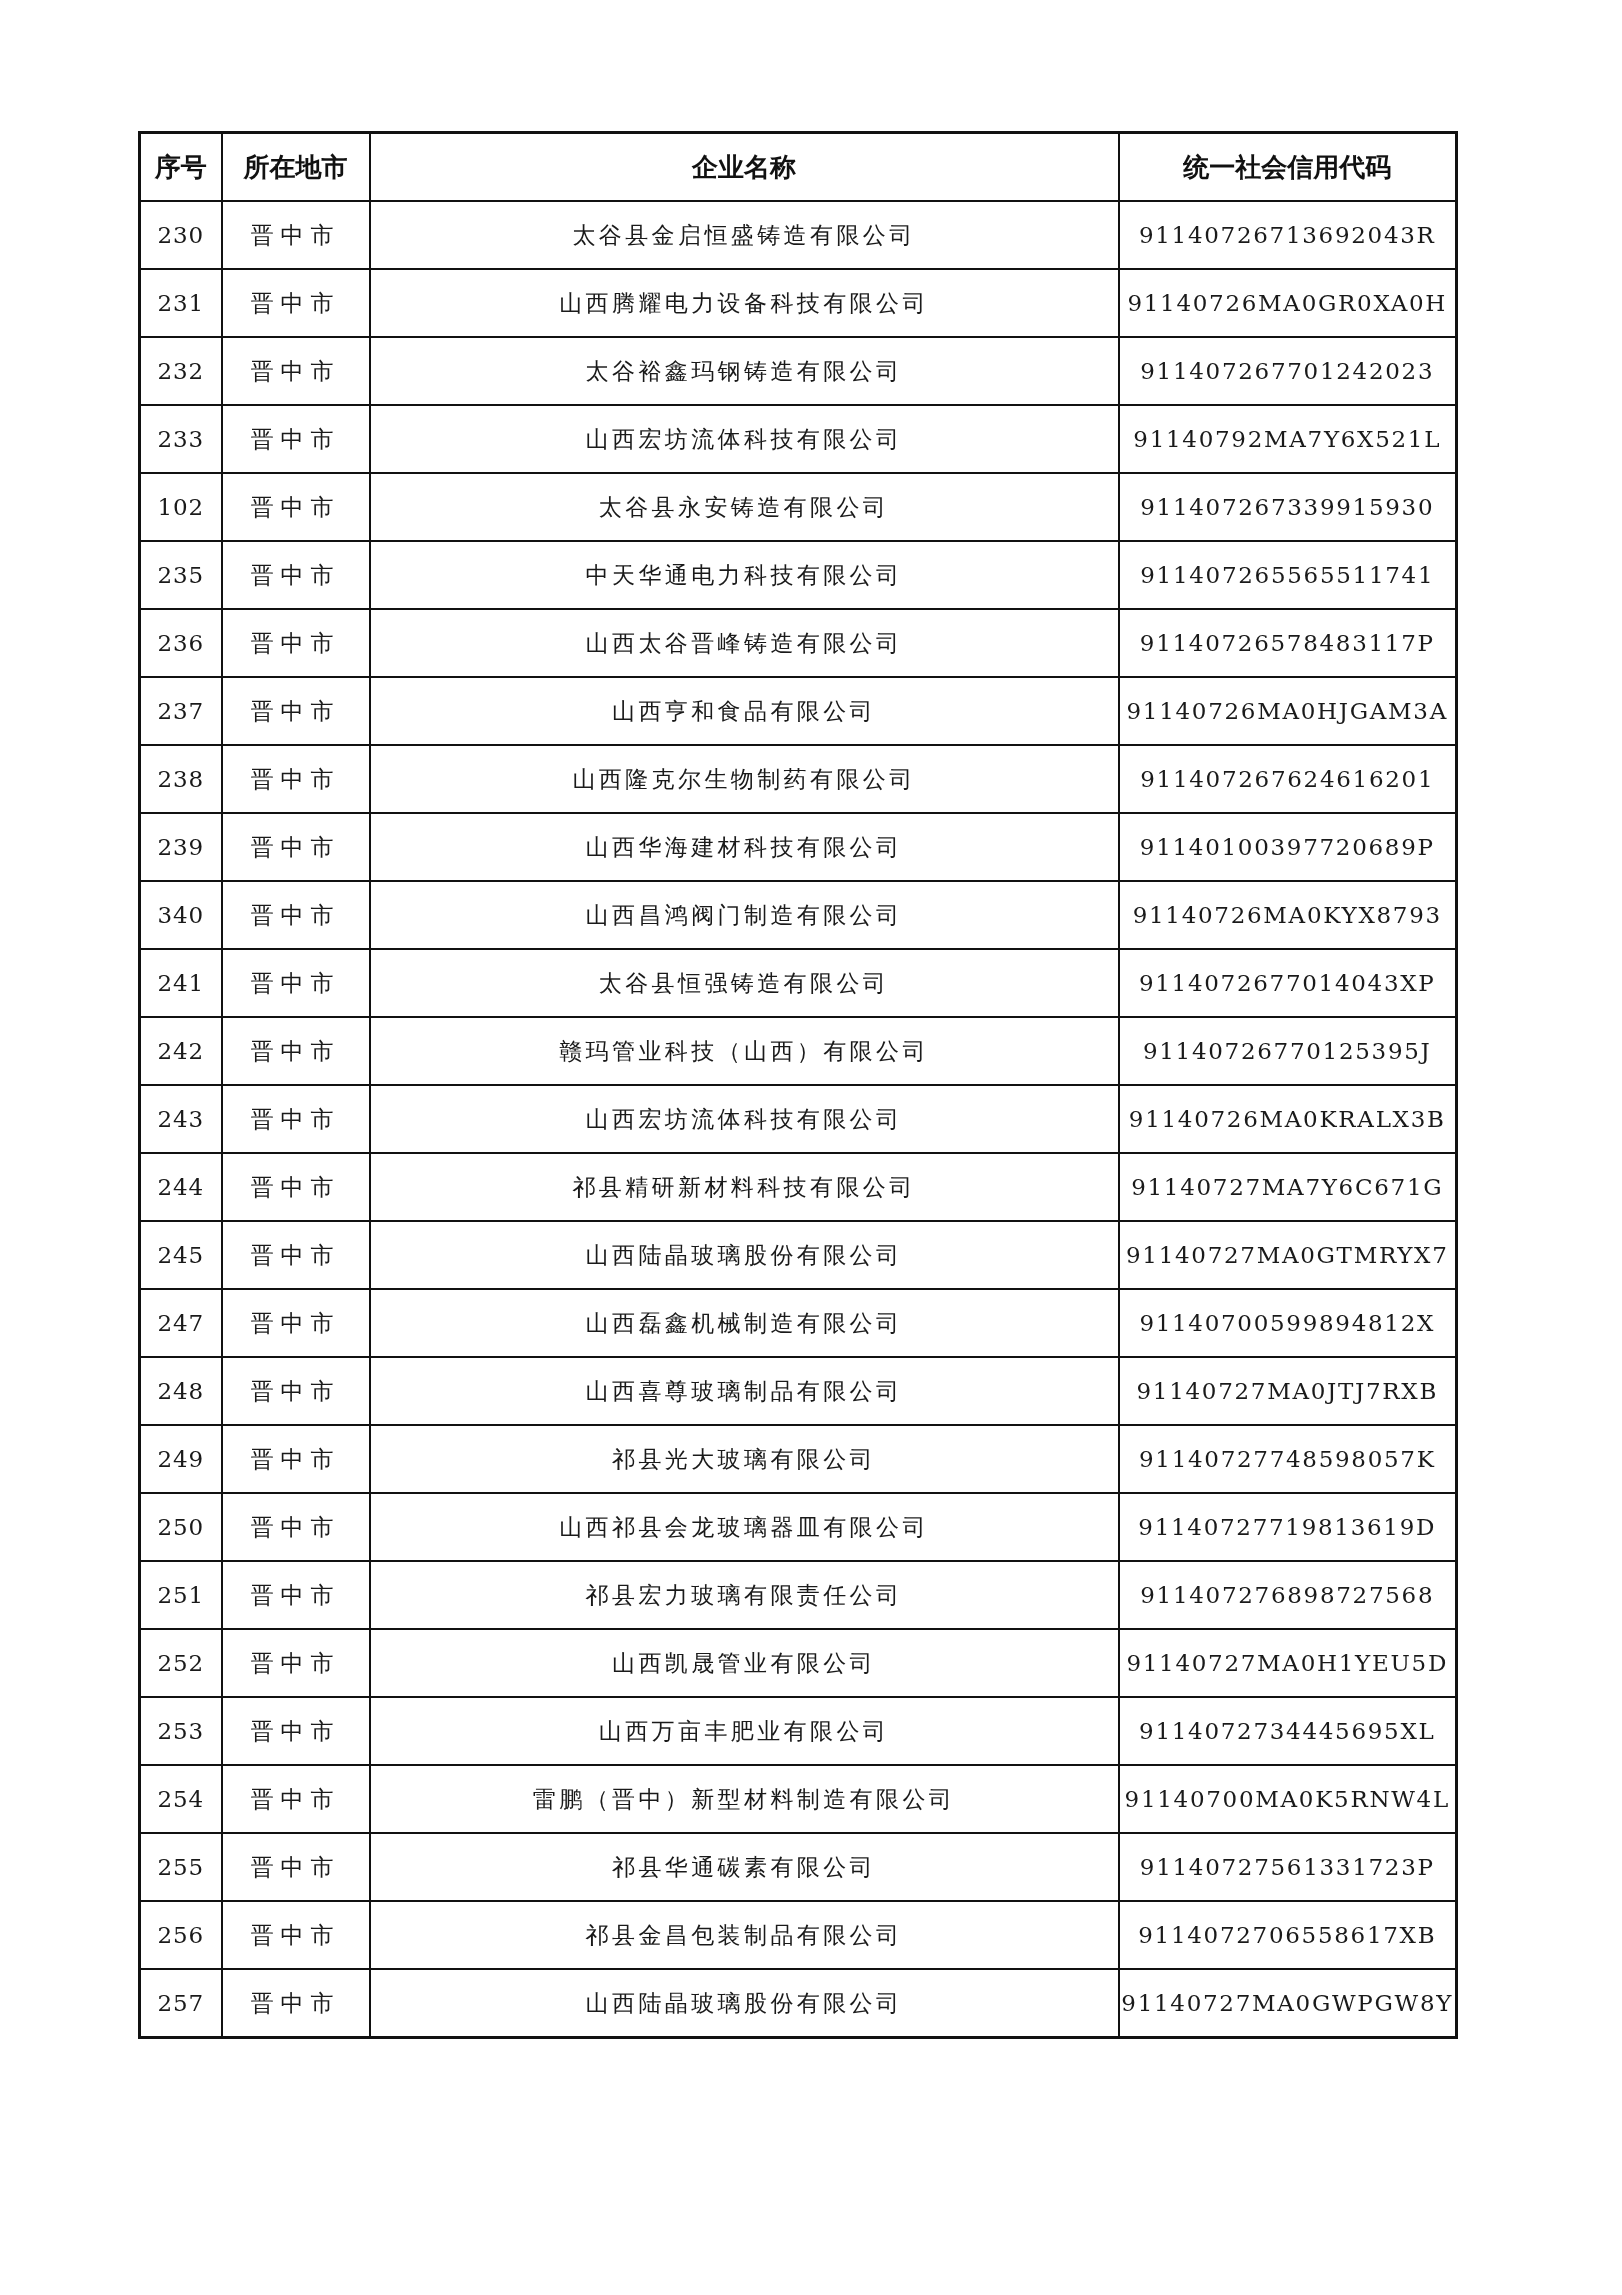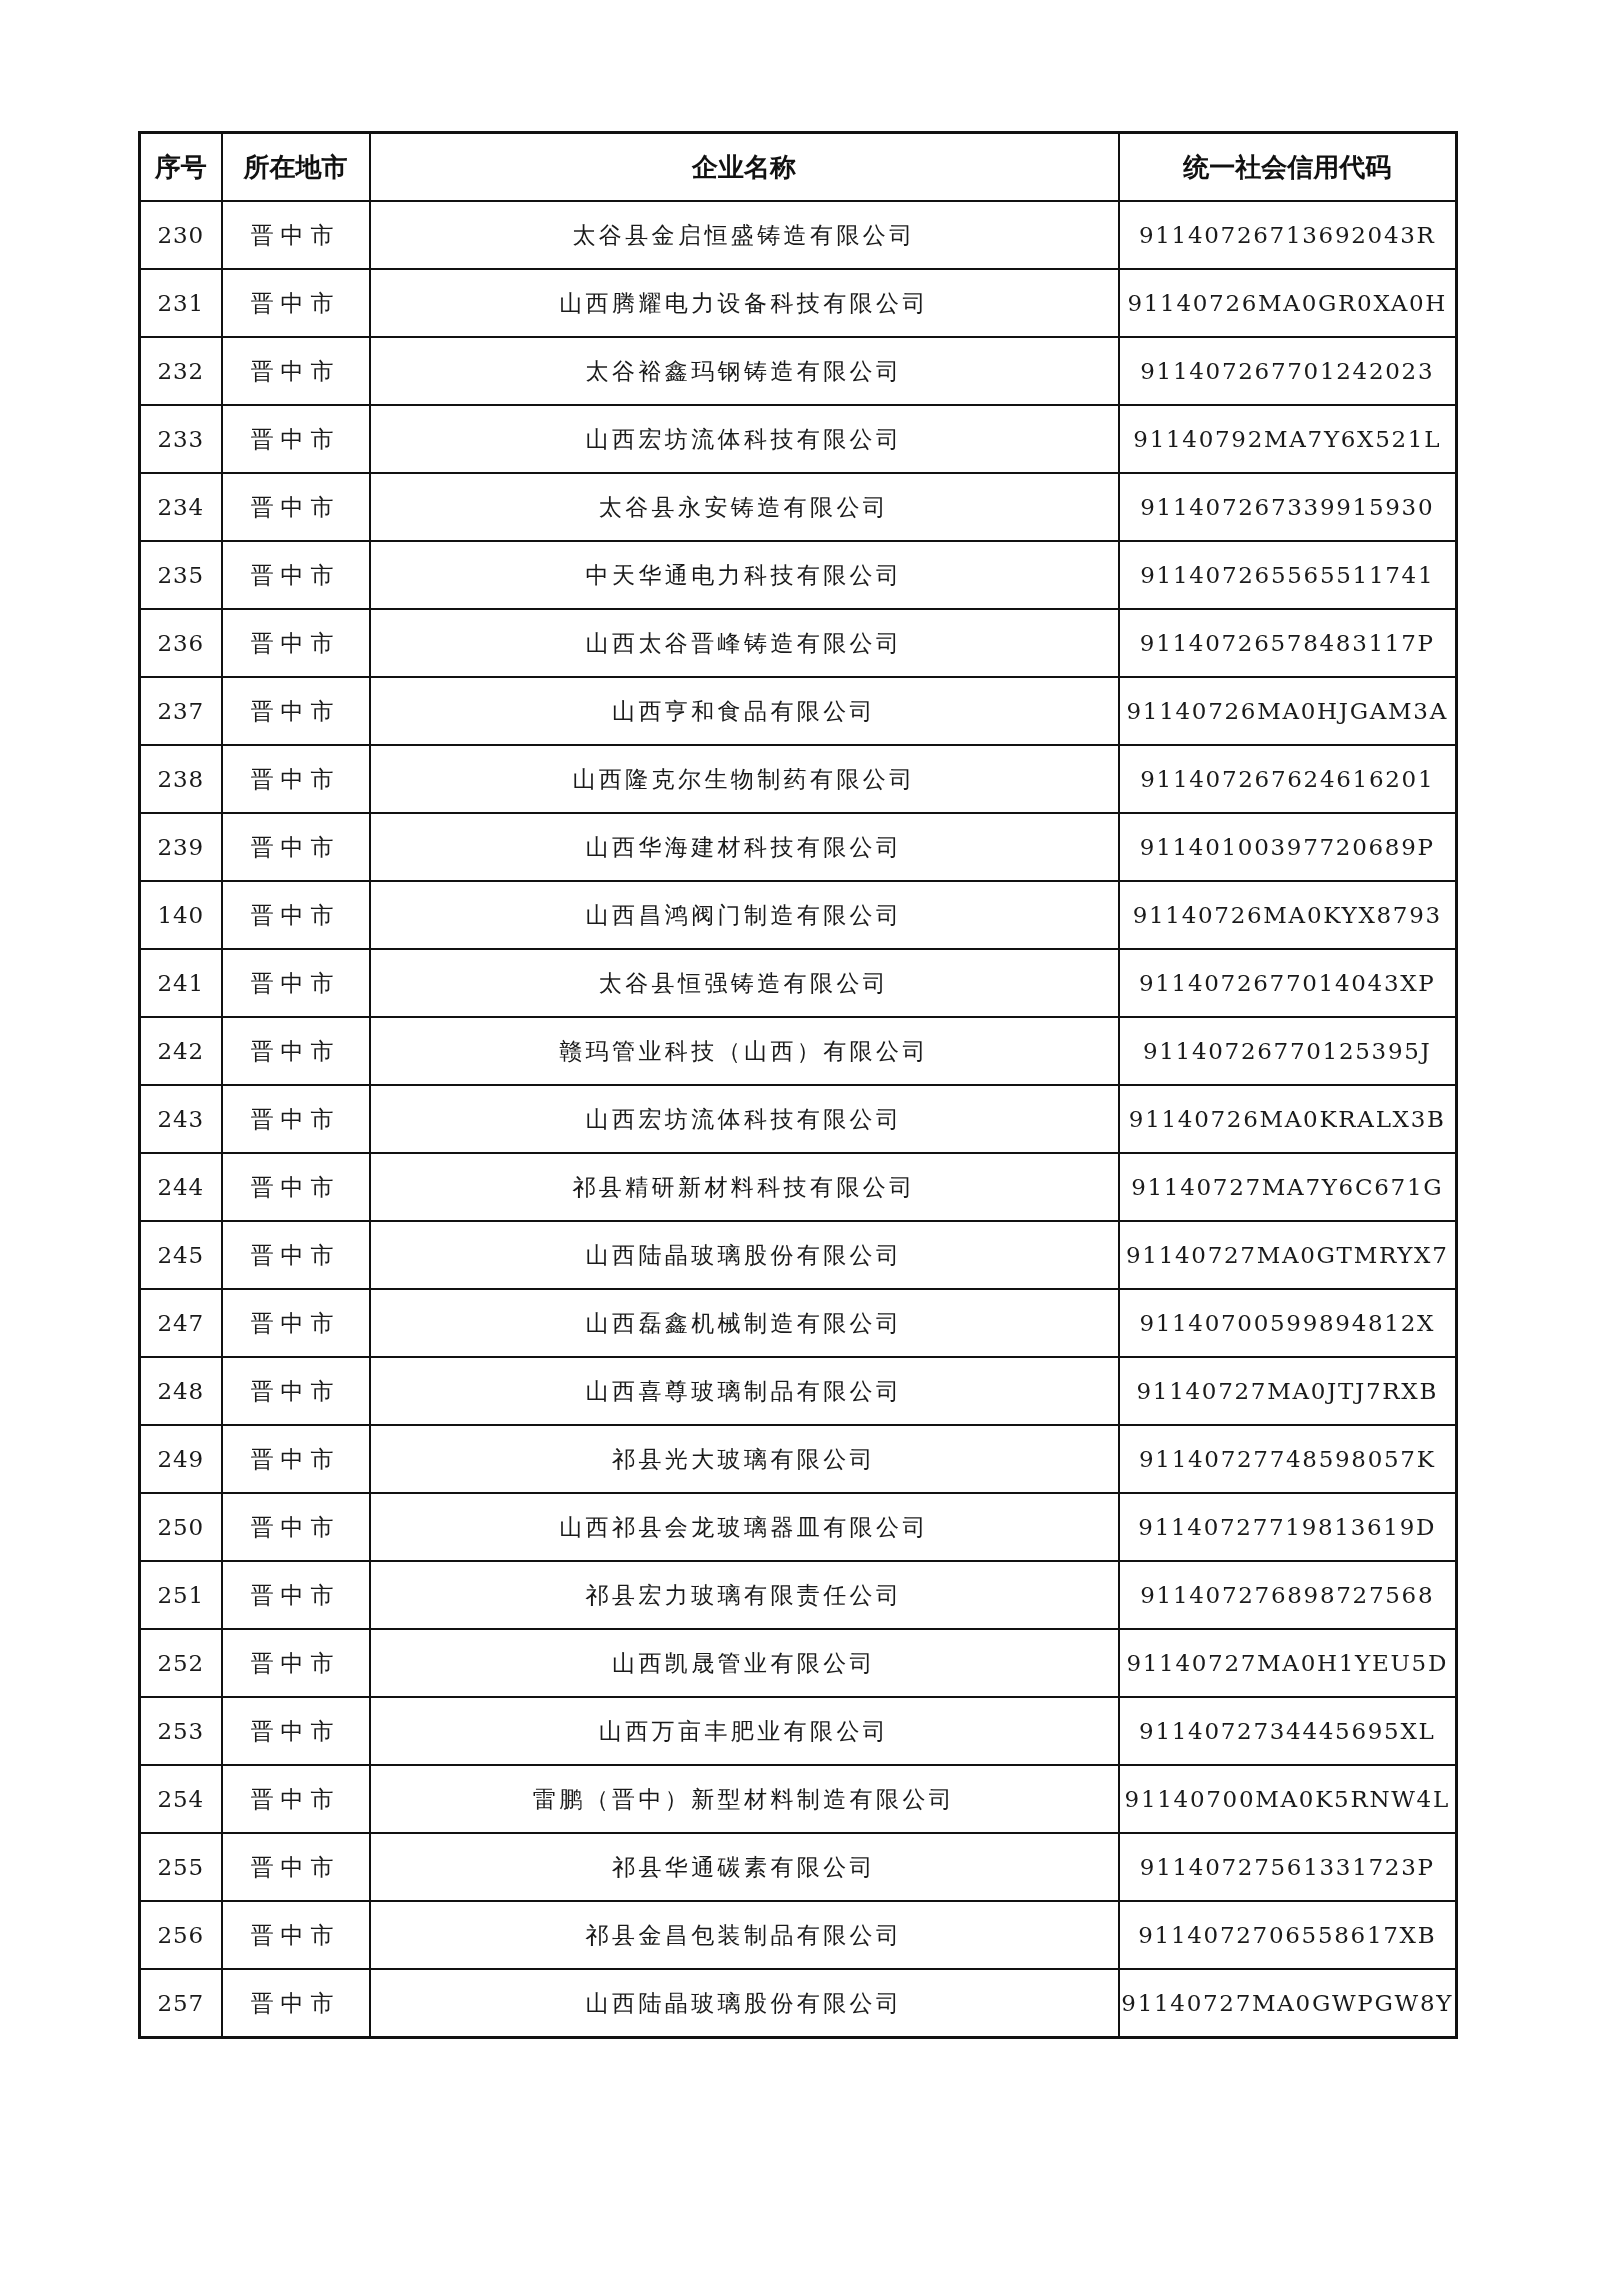--- a/index.html
+++ b/index.html
@@ -81,21 +81,21 @@
           <td class="name">太谷裕鑫玛钢铸造有限公司</td>
           <td class="code">911407267701242023</td>
         </tr>
         <tr>
           <td class="seq">233</td>
           <td class="city">晋中市</td>
           <td class="name">山西宏坊流体科技有限公司</td>
           <td class="code">91140792MA7Y6X521L</td>
         </tr>
         <tr>
-          <td class="seq">234</td>
+          <td class="seq">102</td>
           <td class="city">晋中市</td>
           <td class="name">太谷县永安铸造有限公司</td>
           <td class="code">911407267339915930</td>
         </tr>
         <tr>
           <td class="seq">235</td>
           <td class="city">晋中市</td>
           <td class="name">中天华通电力科技有限公司</td>
           <td class="code">911407265565511741</td>
         </tr>
@@ -117,21 +117,21 @@
           <td class="name">山西隆克尔生物制药有限公司</td>
           <td class="code">911407267624616201</td>
         </tr>
         <tr>
           <td class="seq">239</td>
           <td class="city">晋中市</td>
           <td class="name">山西华海建材科技有限公司</td>
           <td class="code">91140100397720689P</td>
         </tr>
         <tr>
-          <td class="seq">140</td>
+          <td class="seq">340</td>
           <td class="city">晋中市</td>
           <td class="name">山西昌鸿阀门制造有限公司</td>
           <td class="code">91140726MA0KYX8793</td>
         </tr>
         <tr>
           <td class="seq">241</td>
           <td class="city">晋中市</td>
           <td class="name">太谷县恒强铸造有限公司</td>
           <td class="code">9114072677014043XP</td>
         </tr>

